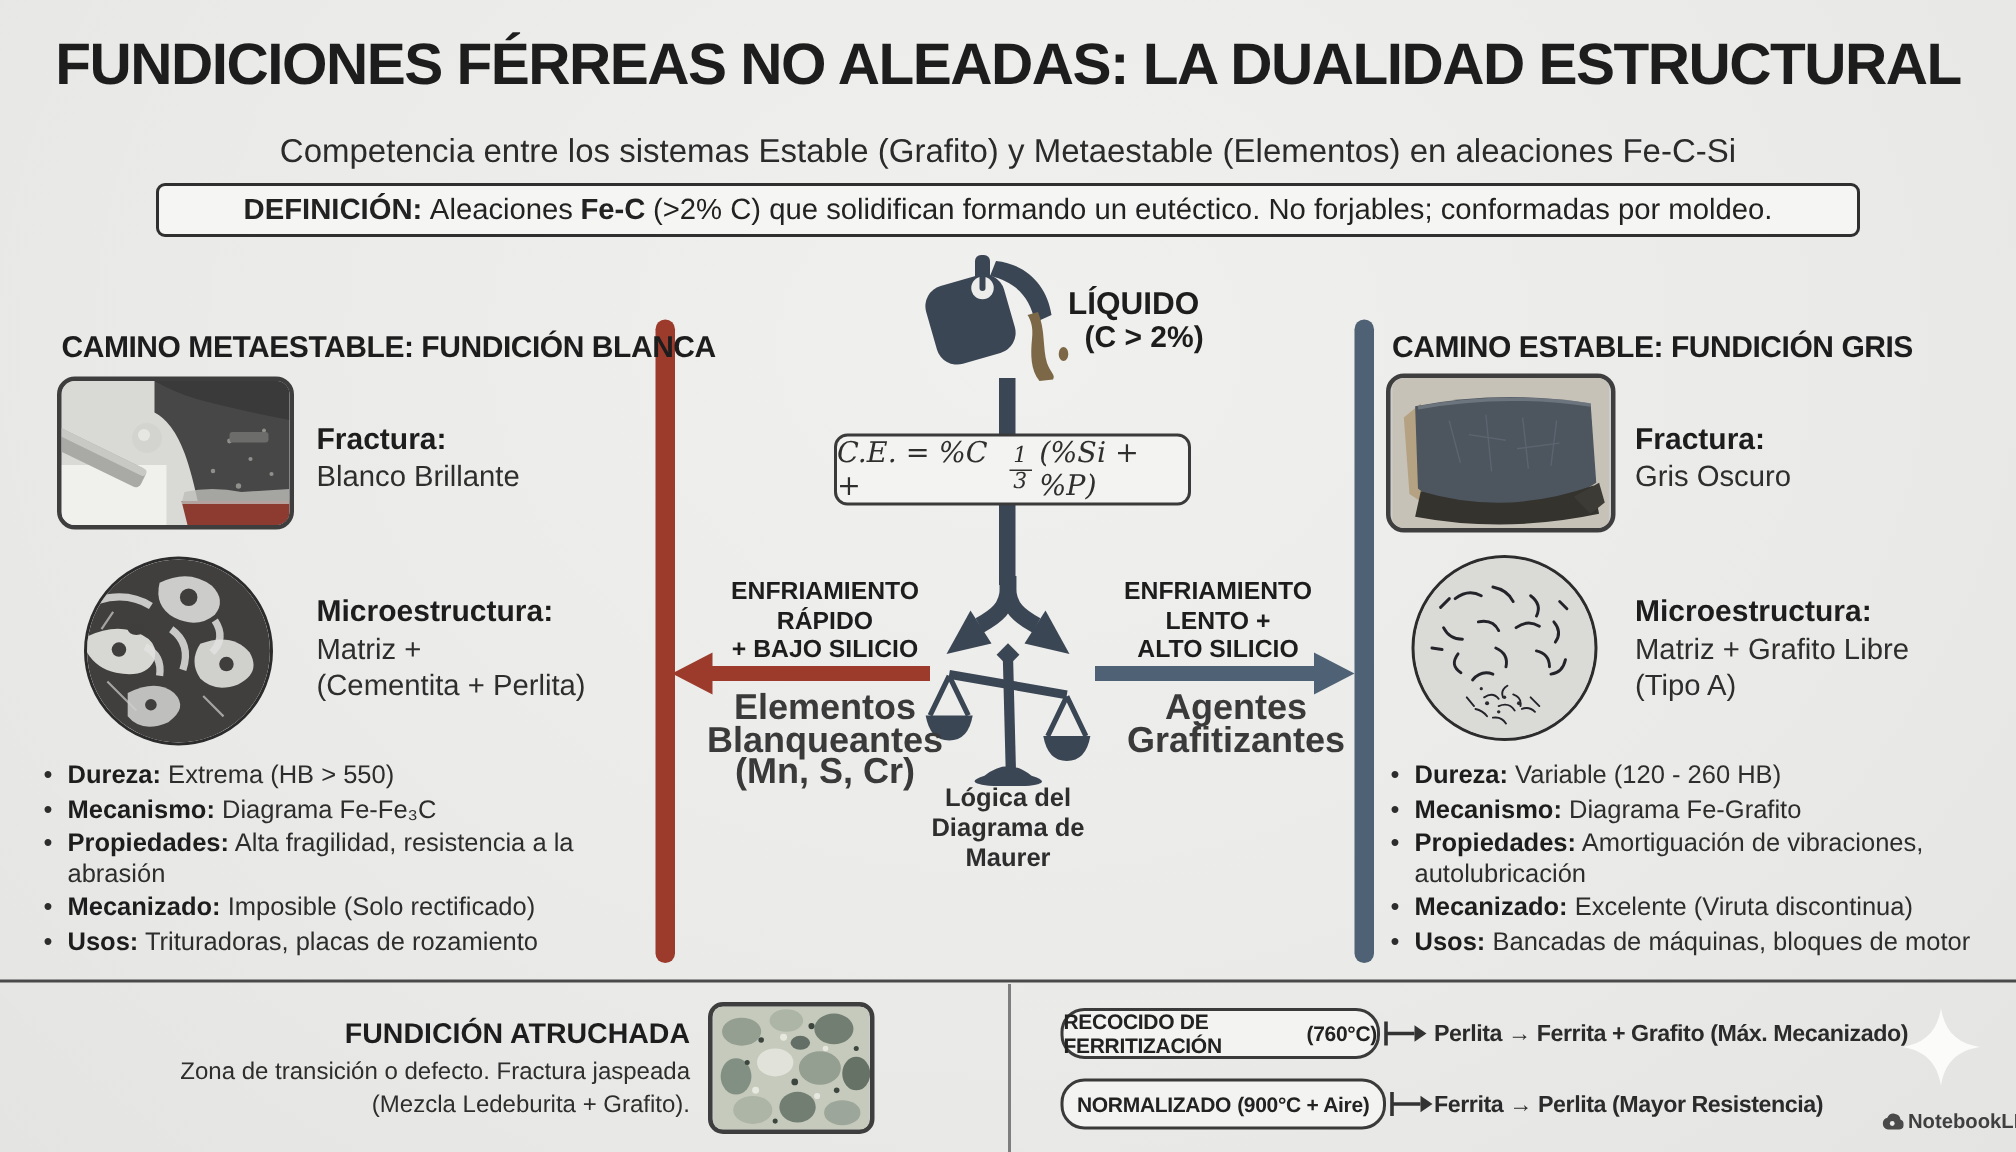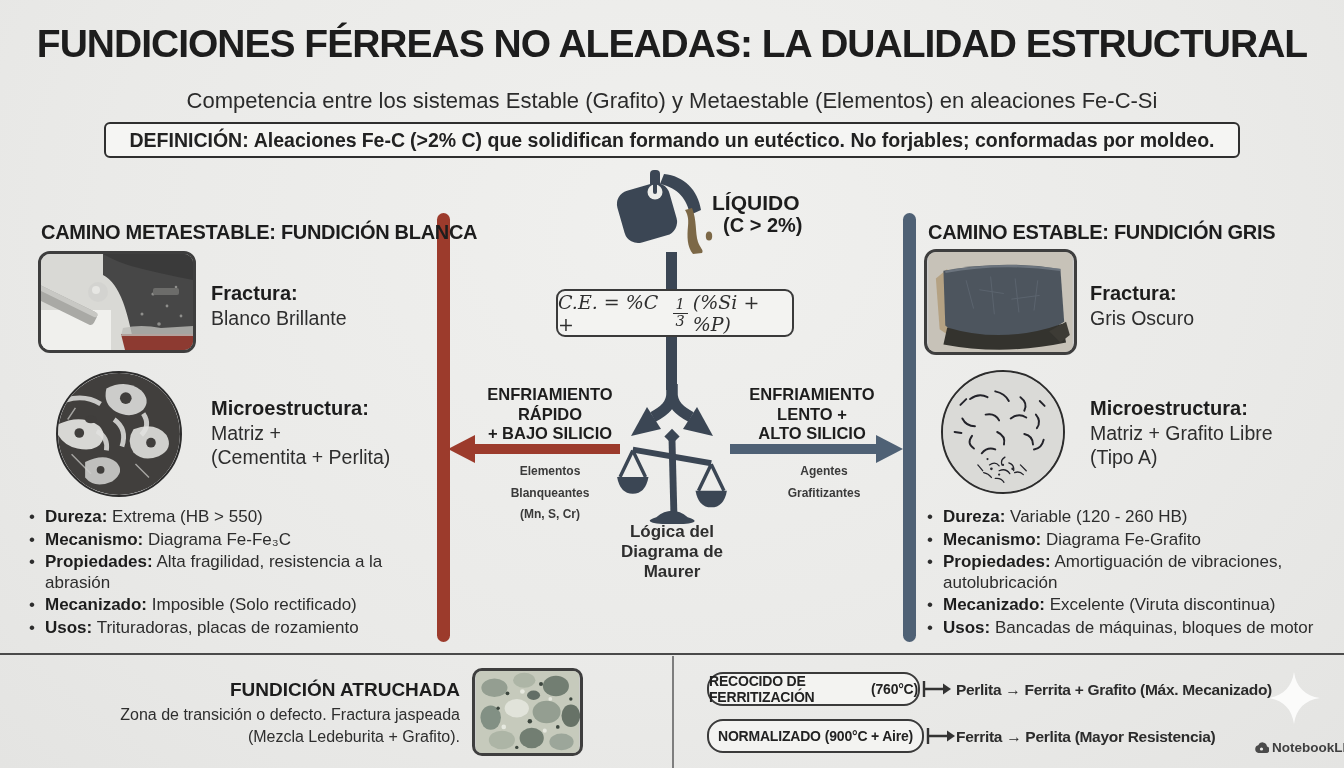--- a/index.html
+++ b/index.html
@@ -26,21 +26,21 @@
   
   .title{top:22px;left:0;width:1344px;text-align:center;
     font-size:39px;font-weight:800;letter-spacing:-1px;color:var(--ink);}
   .subtitle{top:88px;left:0;width:1344px;text-align:center;
     font-size:22px;font-weight:500;color:#2b2b2b;}
   .defbox{top:122px;left:104px;width:1136px;height:36px;
     border:2px solid #2f2f2f;border-radius:6px;background:#f5f5f3;
     display:flex;align-items:center;justify-content:center;gap:5px;
     font-size:19.5px;color:#222;}
   .defbox .b{font-weight:800;}
-  .defbox .n{font-weight:700;}
+  .defbox .n{font-weight:400;}
 
   
   .bar{width:13px;top:213px;height:429px;border-radius:7px;}
   .bar.red{left:437px;background:var(--metastable-red);}
   .bar.blue{left:903px;background:var(--stable-blue);}
 
   
   .col-heading{font-size:20px;font-weight:800;letter-spacing:-0.3px;color:var(--ink);}
   .photo{border:3px solid #3e3e3e;border-radius:12px;overflow:hidden;background:#ccc;}
   .photo svg{display:block;}
@@ -59,21 +59,21 @@
   .vline{left:666px;top:252px;width:11px;height:138px;background:var(--icon-dark);}
   .formula-box{left:556px;top:289px;width:238px;height:48px;z-index:2;
     border:2px solid #3a3a3a;border-radius:9px;background:#f3f3f1;
     display:flex;align-items:center;justify-content:center;gap:5px;
     font-family:"DejaVu Serif",serif;font-style:italic;font-size:19px;color:#2f2f2f;}
   .frac{display:inline-flex;flex-direction:column;align-items:center;
     font-size:14.5px;line-height:1.08;}
   .frac .num{border-bottom:1.6px solid #2f2f2f;padding:0 3px;}
   .branch-label{font-size:16.5px;font-weight:800;line-height:19.5px;
     text-align:center;color:var(--ink);}
-  .agents{font-size:12px;font-weight:600;line-height:21.5px;
+  .agents{font-size:24px;font-weight:600;line-height:21.5px;
     text-align:center;color:#3a3a3a;}
   .arrow-shaft{height:10px;top:444px;}
   .arrow-shaft.red{left:474px;width:146px;background:var(--metastable-red);}
   .arrow-shaft.blue{left:730px;width:148px;background:var(--stable-blue);}
   .arrow-head{width:0;height:0;top:435px;border-top:14px solid transparent;border-bottom:14px solid transparent;}
   .arrow-head.red{left:448px;border-right:27px solid var(--metastable-red);}
   .arrow-head.blue{left:876px;border-left:27px solid var(--stable-blue);}
   .balance-caption{left:597px;top:522px;width:150px;text-align:center;
     font-size:17px;font-weight:700;line-height:20px;color:#2e2e2e;}
 

